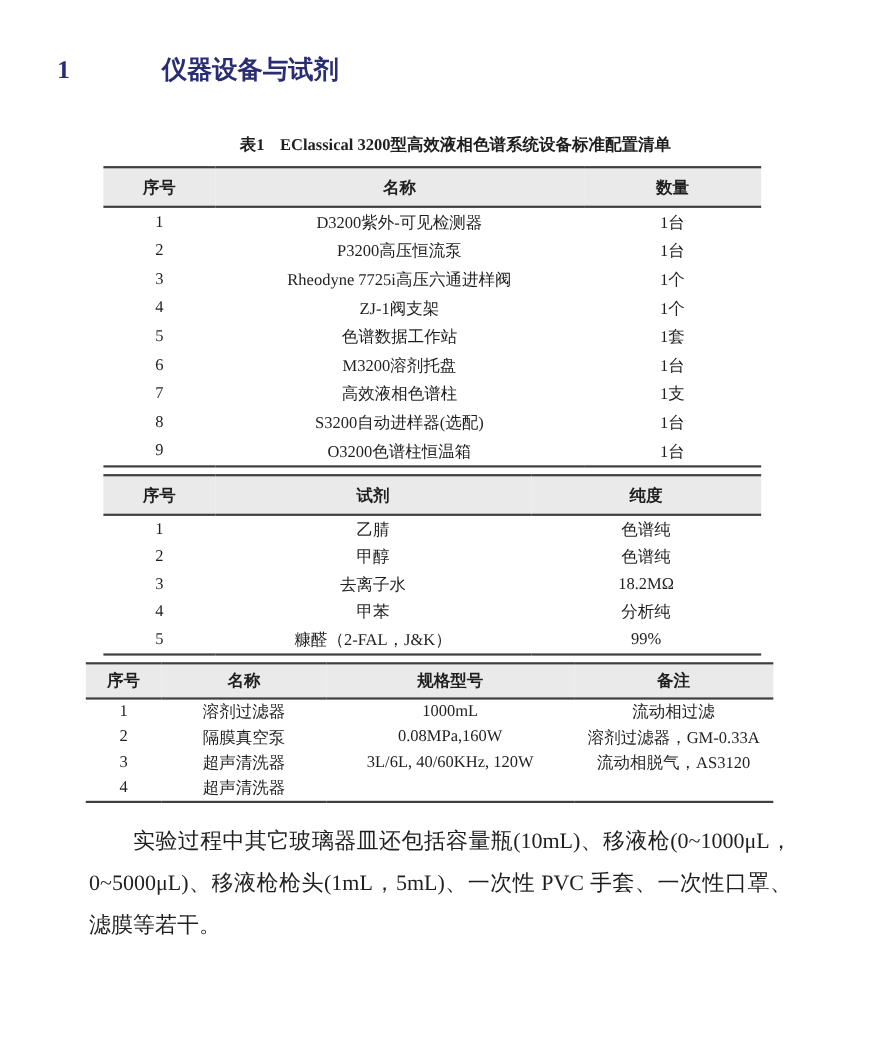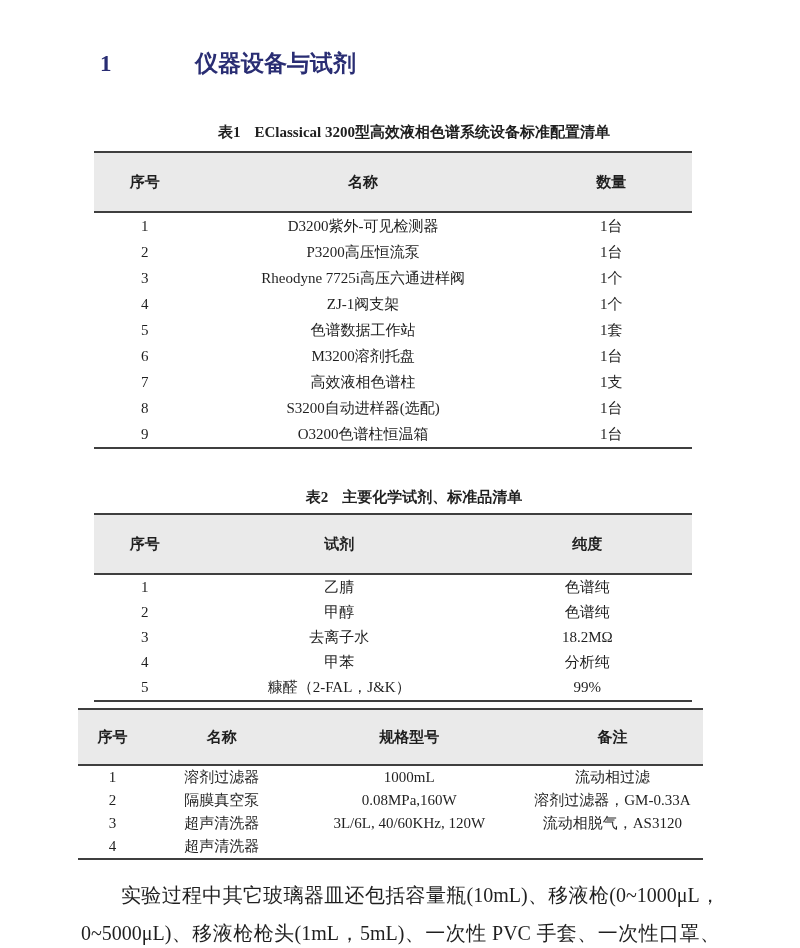--- a/index.html
+++ b/index.html
@@ -8,21 +8,21 @@
     height: 948px;
     background: #ffffff;
     color: #1f1f1f;
     font-family: "Liberation Serif", "DejaVu Serif", serif;
     overflow: hidden;
   }
   .page { position: relative; width: 800px; height: 948px; }
 
   
   .heading {
-    margin: 48px 0 0 100px;
+    margin: 48px 0 0 52px;
     font-size: 23px;
     font-weight: bold;
     line-height: 32px;
   }
   .h-num { display: inline-block; width: 95px; }
 
   
   .caption {
     text-align: center;
     font-size: 15px;
@@ -44,21 +44,21 @@
   }
   .t12 { margin-left: 94px; width: 598px; }
   .t1 { margin-top: 9px; }
   .t2 { margin-top: 6px; }
   .t3 { margin-left: 78px; width: 625px; margin-top: 6px; }
 
   thead tr {
     background: #eaeaea;
     border-bottom: 2px solid #3f3f3f;
   }
-  th { font-weight: bold; text-align: center; padding: 12px; }
+  th { font-weight: bold; text-align: center; padding: 0; }
   .t1 th, .t2 th { height: 34px; }
   .t3 th { height: 30px; }
   td { text-align: center; padding: 0; font-weight: normal; }
   .t1 td { height: 26px; }
   .t2 td { height: 25px; }
   .t3 td { height: 23px; }
 
   .t1 col.c1, .t2 col.c1 { width: 17%; }
   .t1 col.c2 { width: 56%; }
   .t1 col.c3 { width: 27%; }
@@ -145,23 +145,20 @@
           <td>1台</td>
         </tr>
         <tr>
           <td>9</td>
           <td>O3200色谱柱恒温箱</td>
           <td>1台</td>
         </tr>
       </tbody>
   </table>
 
-  <div class="caption cap2">
-    <span class="cap-label">表2</span><span>主要化学试剂、标准品清单</span>
-  </div>
   <table class="t12 t2">
     <colgroup>
         <col class="c1">
         <col class="c2">
         <col class="c3">
       </colgroup>
     <thead>
         <tr>
           <th>序号</th>
           <th>试剂</th>

